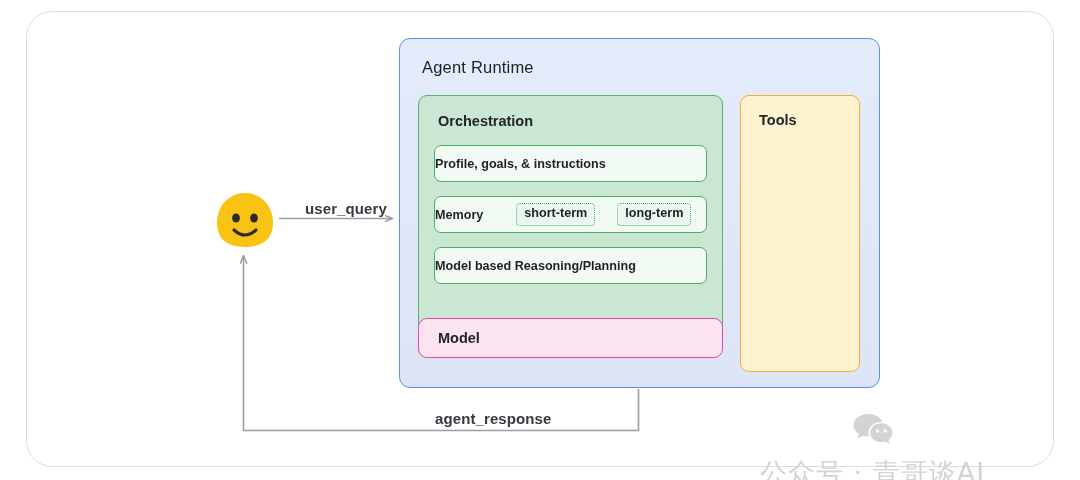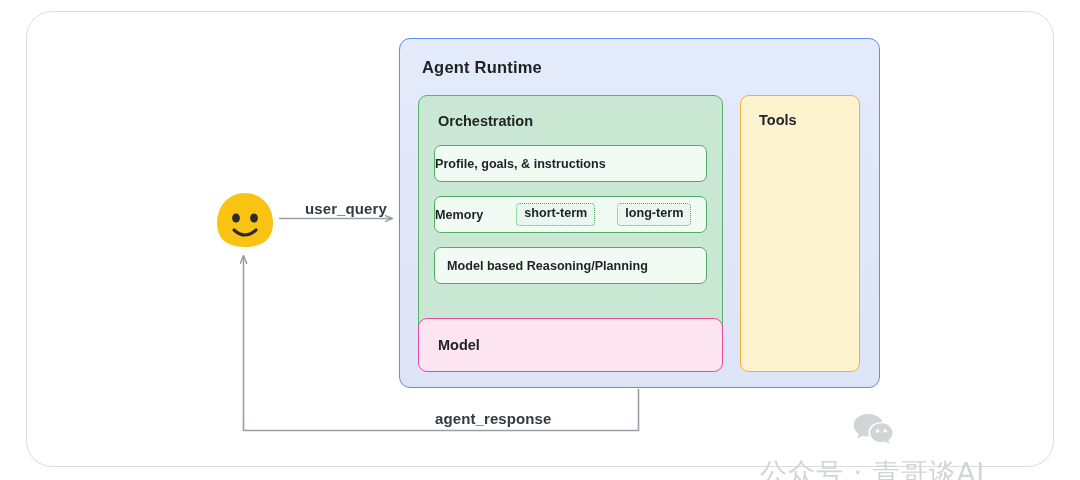--- a/index.html
+++ b/index.html
@@ -39,21 +39,21 @@
     border: 1.6px solid #5b8ff0;
     border-radius: 11px;
     background: linear-gradient(180deg, #e4ebfb 0%, #dfe7f9 55%, #dde4f6 100%);
     box-sizing: border-box;
   }
   #agent-runtime-title {
     position: absolute;
     left: 22px;
     top: 19px;
     font-size: 16.5px;
-    font-weight: 700;
+    font-weight: 400;
     color: #1f2023;
     letter-spacing: .2px;
   }
 
   
   #orchestration {
     position: absolute;
     left: 418px;
     top: 95px;
     width: 305px;
@@ -78,21 +78,21 @@
     height: 37px;
     border: 1.3px solid #4eae63;
     border-radius: 7px;
     background: #f2faf4;
     box-sizing: border-box;
     display: flex;
     align-items: center;
   }
   #orch-row-profile { top: 49px; }
   #orch-row-memory  { top: 100px; }
-  #orch-row-reason  { top: 151px; padding-left: 12px; }
+  #orch-row-reason  { top: 151px; }
   .orch-row-label {
     font-size: 12.6px;
     font-weight: 600;
     color: #1f2126;
     white-space: nowrap;
   }
   .memory-chips {
     display: flex;
     gap: 22px;
     margin-left: 33px;
@@ -108,21 +108,21 @@
     white-space: nowrap;
     line-height: 1.1;
   }
 
   
   #model-box {
     position: absolute;
     left: 418px;
     top: 318px;
     width: 305px;
-    height: 54px;
+    height: 40px;
     border: 1.7px solid #e8499f;
     border-radius: 9px;
     background: #fce5f0;
     box-sizing: border-box;
     display: flex;
     align-items: center;
   }
   #model-label {
     margin-left: 19px;
     font-size: 14.5px;

